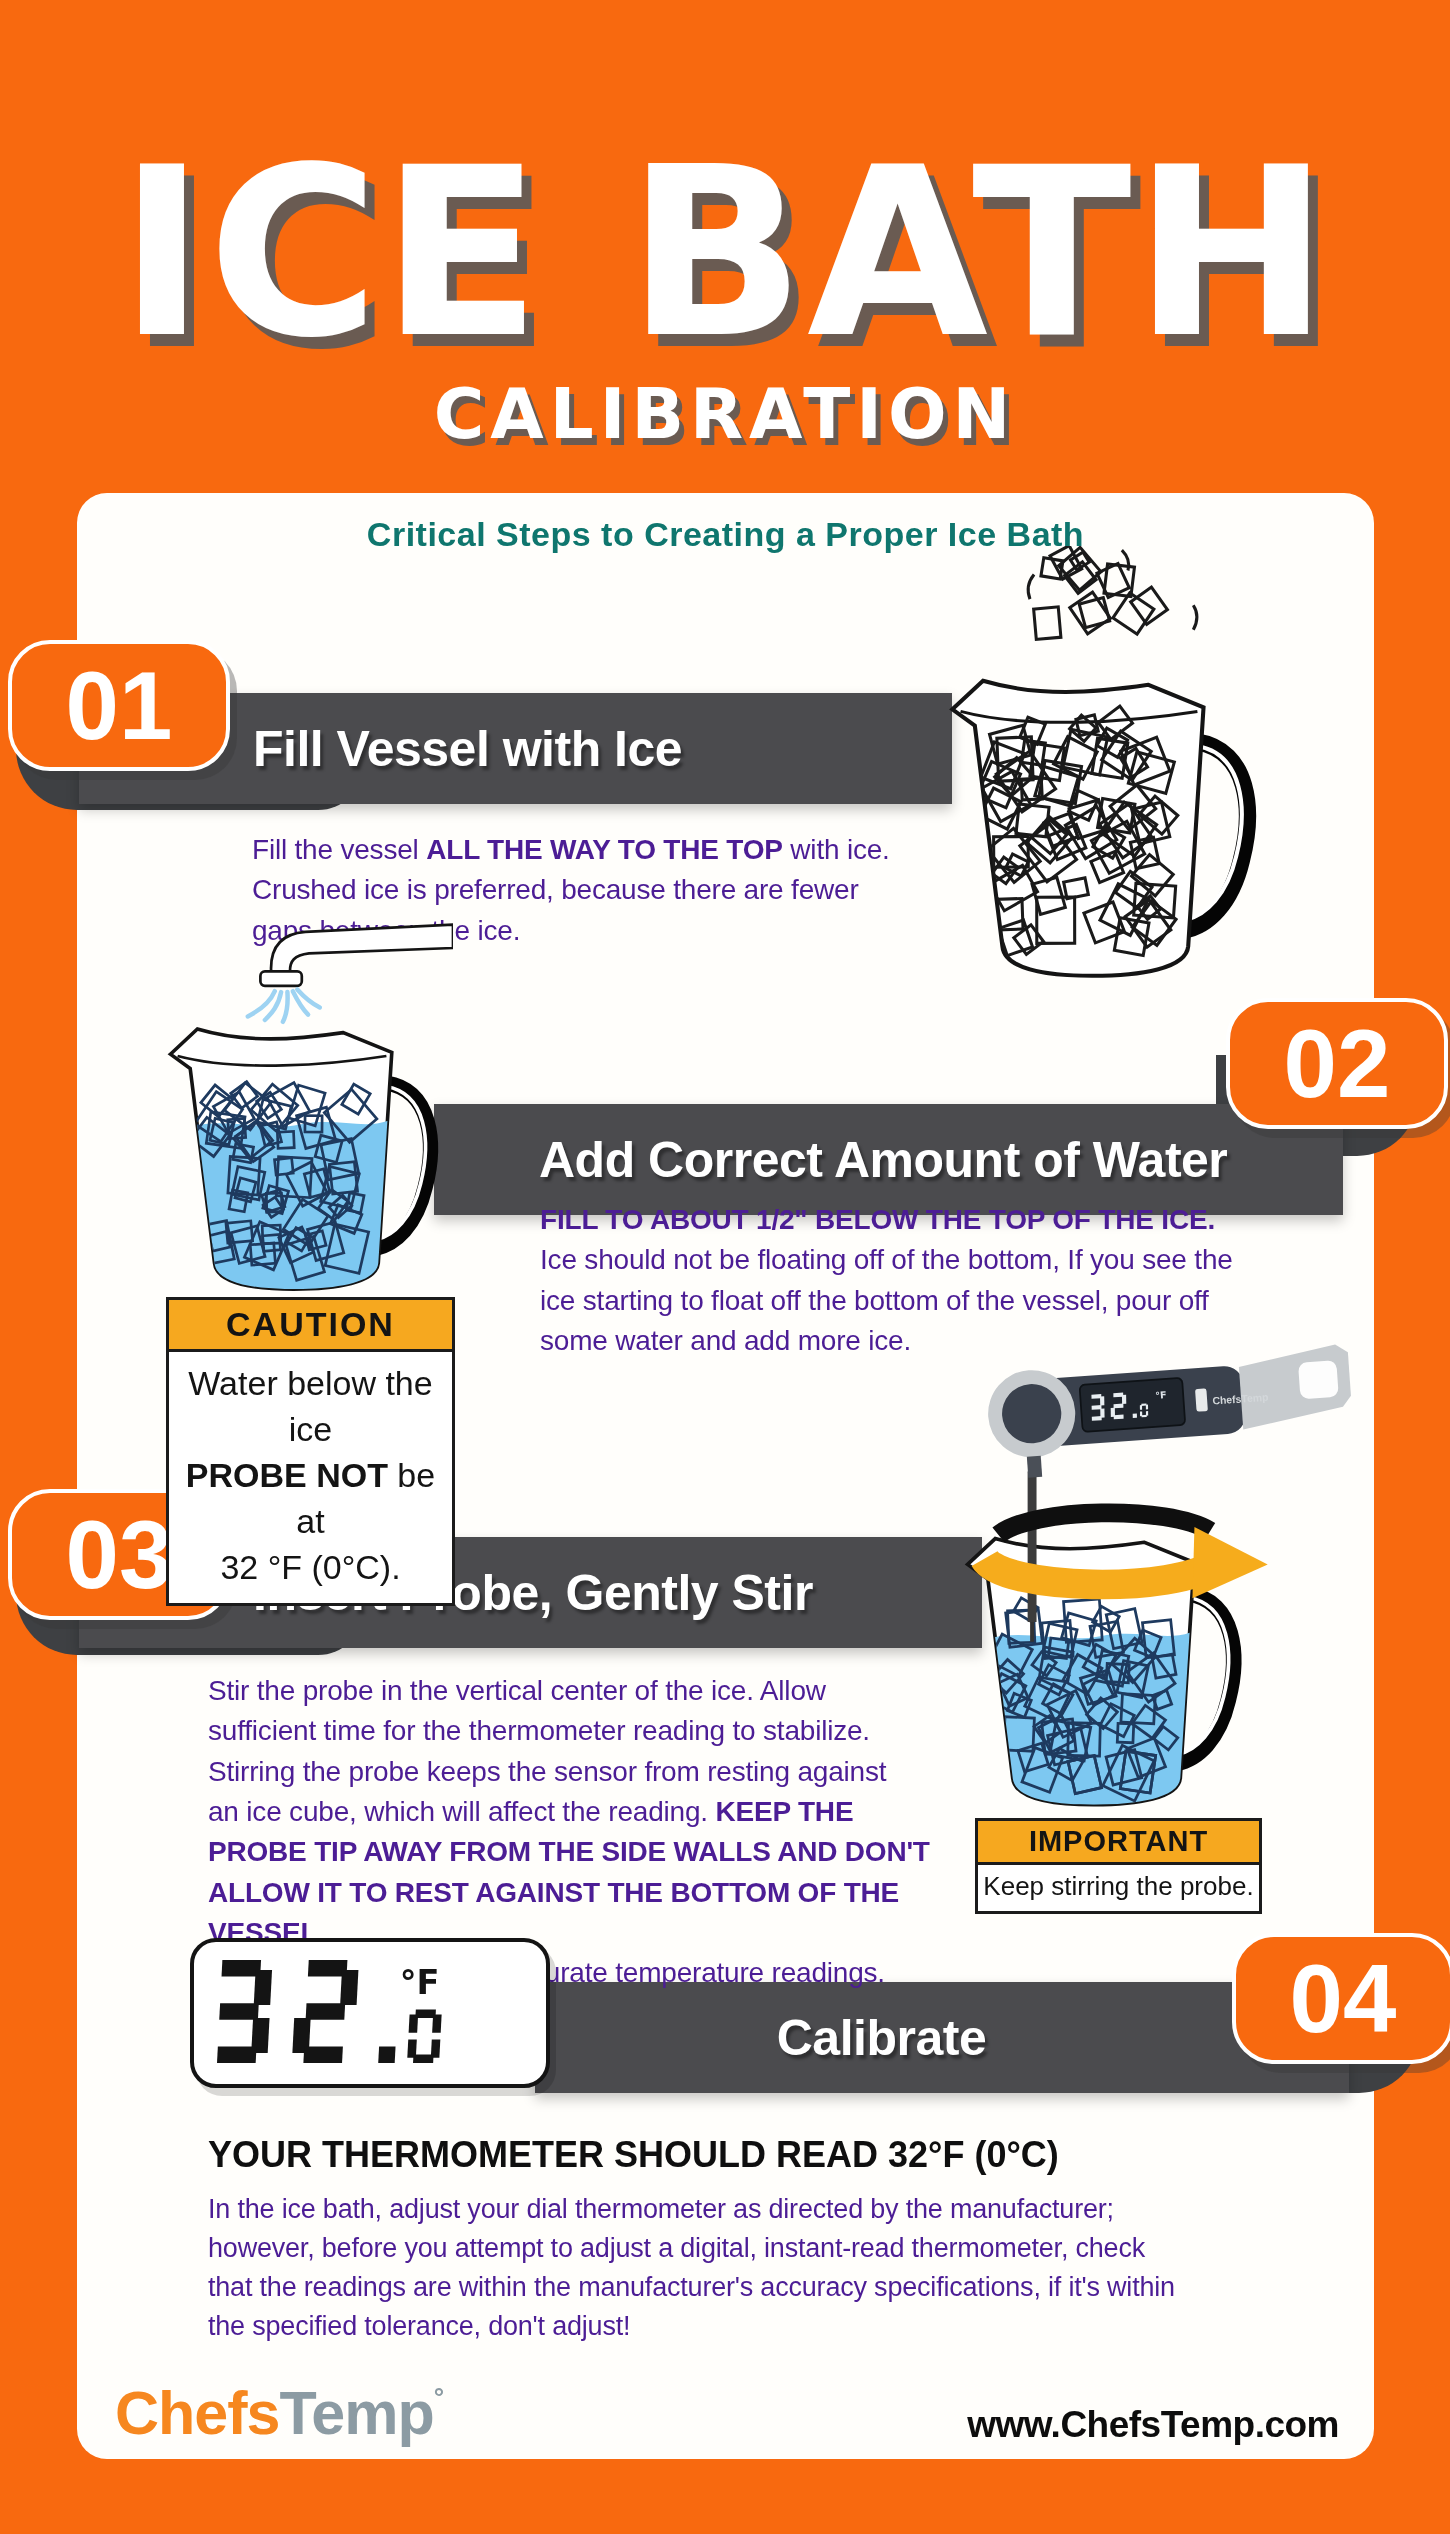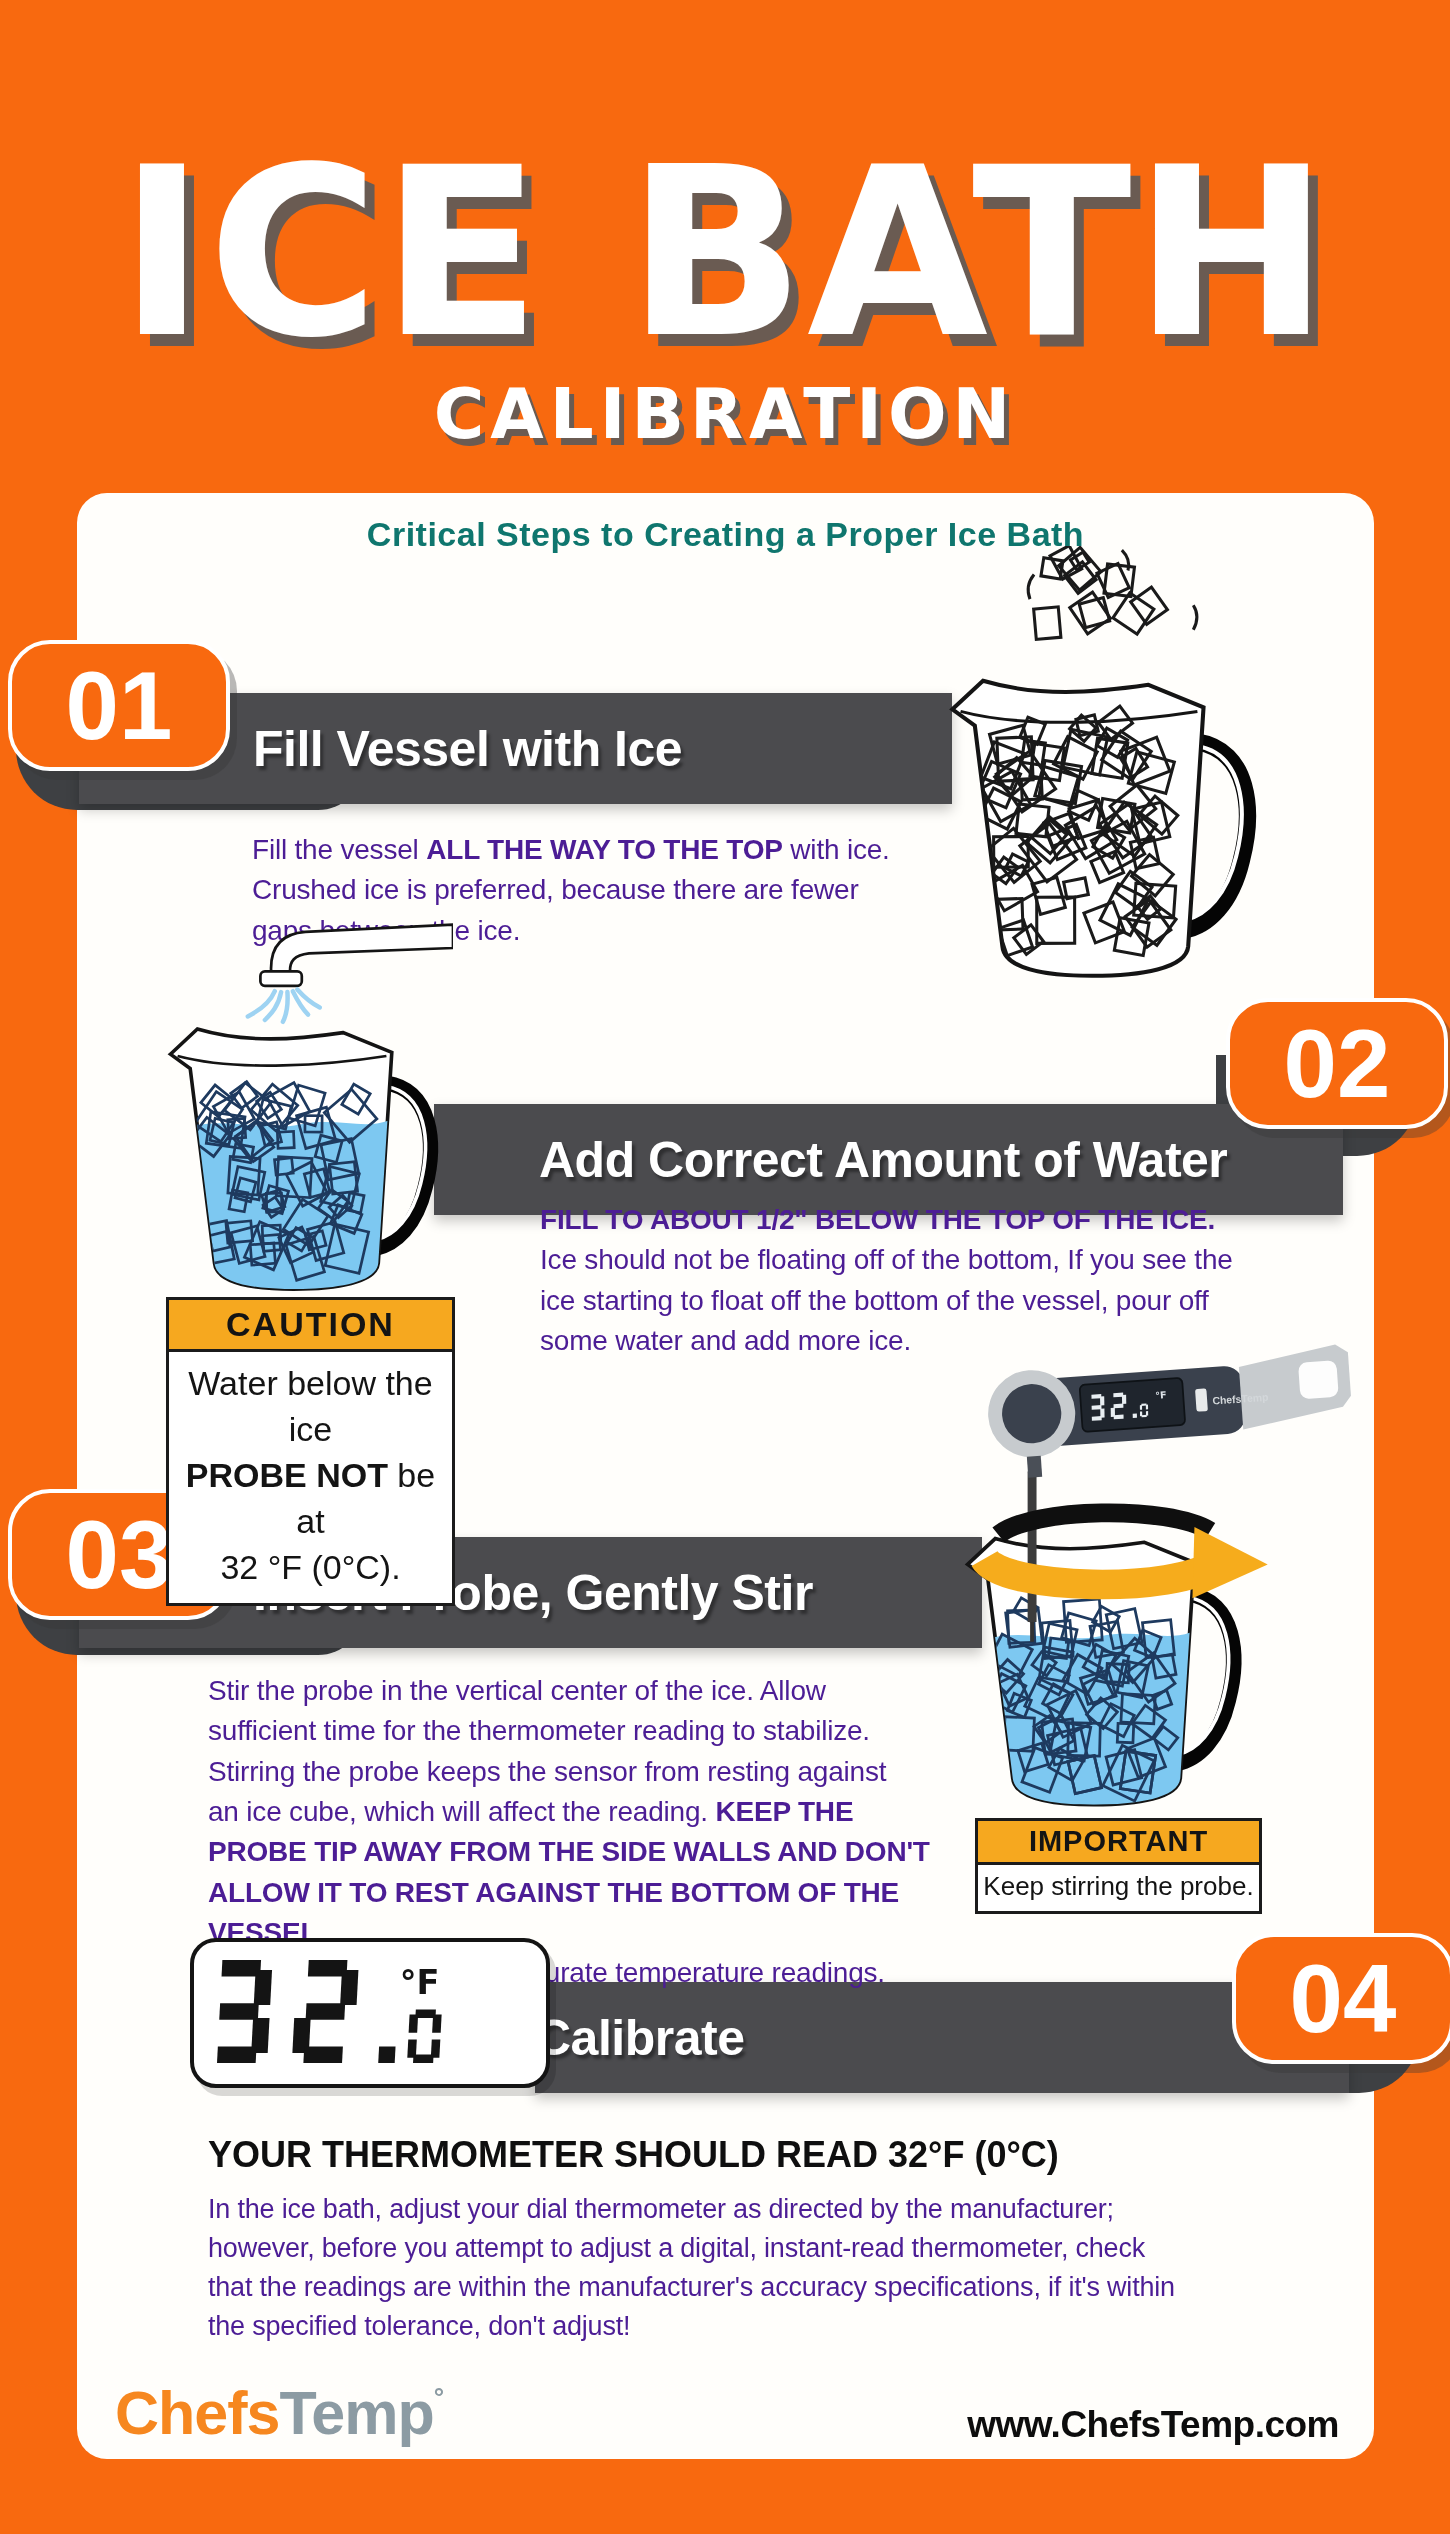--- a/index.html
+++ b/index.html
@@ -17,21 +17,21 @@
   .card{position:absolute;left:77px;top:493px;width:1297px;height:1966px;background:#FFFEFB;border-radius:30px;z-index:1}
   .card-heading{position:absolute;left:0;top:22px;width:100%;text-align:center;font-size:34px;font-weight:bold;color:#0f766e;letter-spacing:0.5px}
 
   
   .banner{position:absolute;height:111px;background:var(--gray,#4B4B4E);color:#fff;font-weight:bold;font-size:50px;
           display:flex;align-items:center;z-index:3;letter-spacing:-0.5px;
           text-shadow:3px 4px 3px rgba(0,0,0,.38);box-shadow:0 6px 12px rgba(0,0,0,.22)}
   .bn01{left:79px;top:693px;width:873px;padding-left:174px}
   .bn02{left:434px;top:1104px;width:909px;padding-left:105px}
   .bn03{left:79px;top:1537px;width:903px;padding-left:174px}
-  .bn04{left:535px;top:1982px;width:814px;justify-content:flex-start;padding-right:121px}
+  .bn04{left:535px;top:1982px;width:814px;justify-content:center;padding-right:121px}
 
   .badge{position:absolute;width:222px;height:131px;background:var(--orange,#F8690F);border:4px solid #fff;border-radius:42px;
          color:#fff;font-weight:bold;font-size:96px;display:flex;align-items:center;justify-content:center;z-index:5;
          box-shadow:7px 9px 0 rgba(55,55,55,.35)}
   .bd01{left:8px;top:640px}
   .bd02{left:1226px;top:998px}
   .bd03{left:8px;top:1489px}
   .bd04{left:1232px;top:1933px}
 
   .tail{position:absolute;background:#3E4043;z-index:2}

